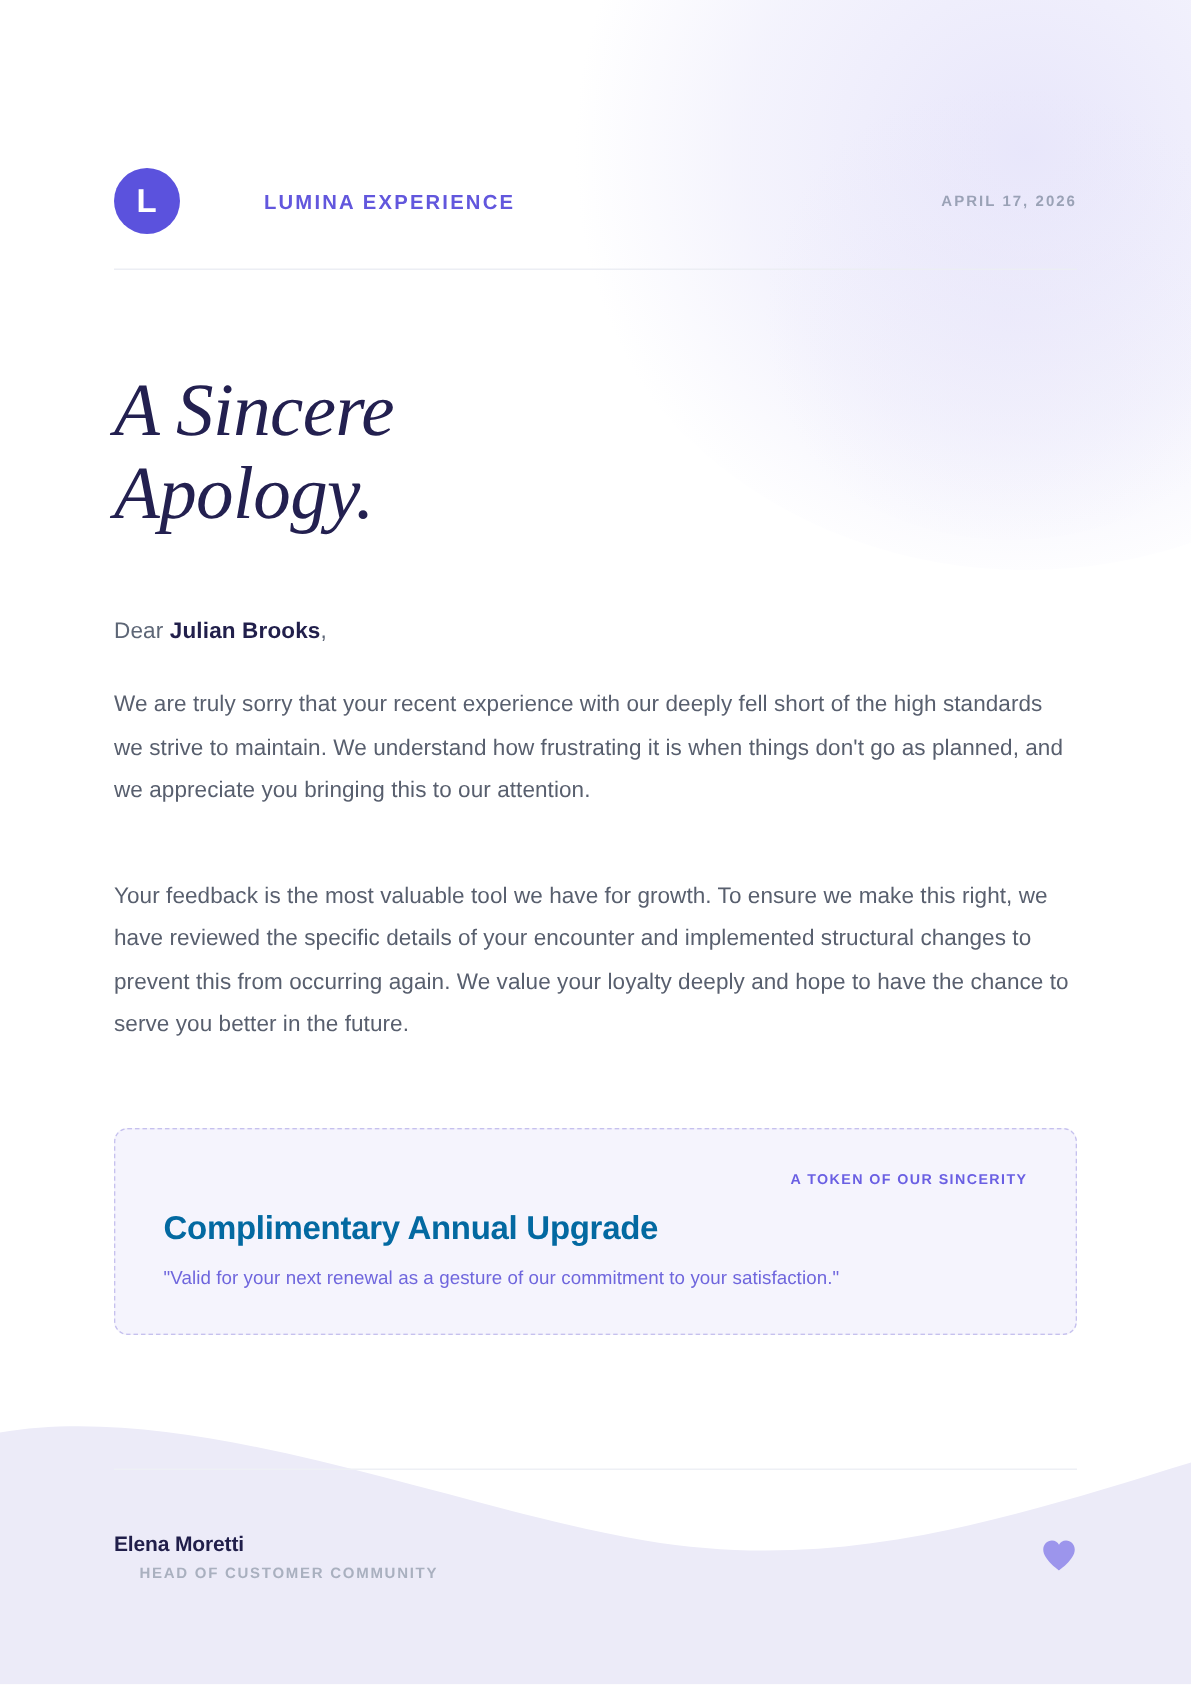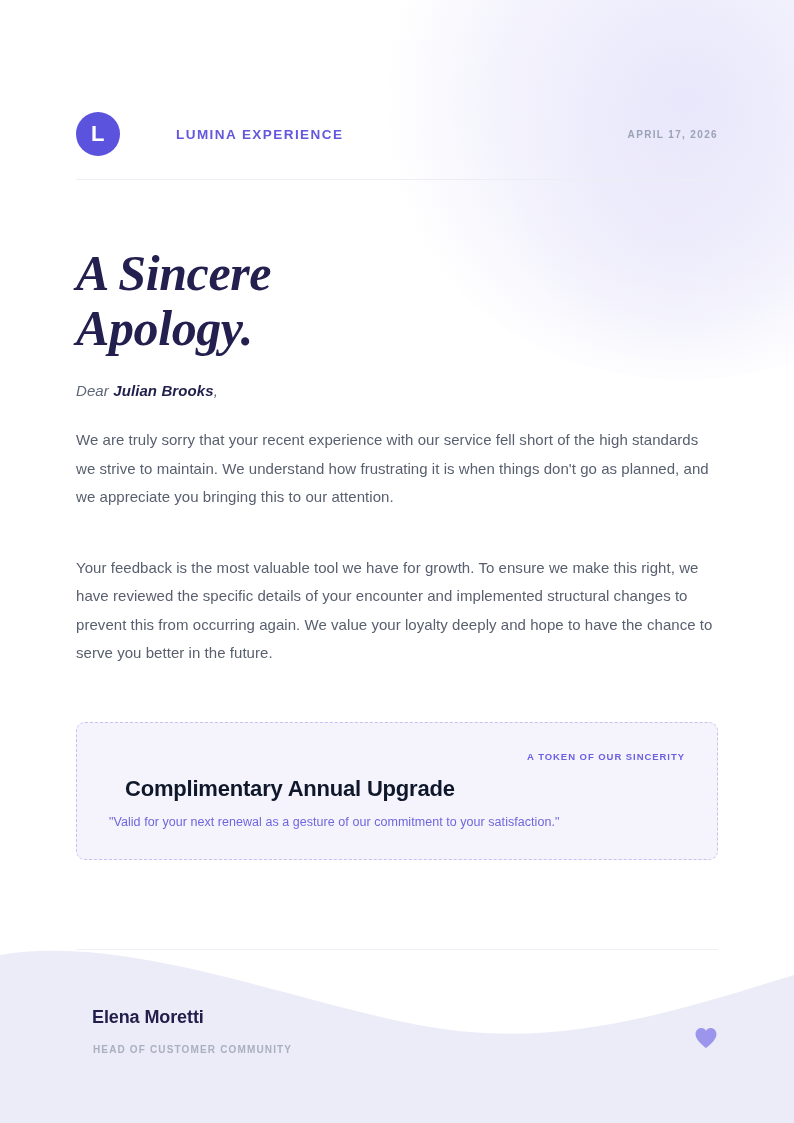--- a/index.html
+++ b/index.html
@@ -114,37 +114,36 @@
   }
   .rule.footer-rule {
     background: #eef0f5;
     margin: 0;
   }
 
   
   .headline {
     font-family: "Liberation Serif", "DejaVu Serif", serif;
     font-style: italic;
-    font-weight: bold;
+    font-weight: normal;
     font-size: 50px;
     line-height: 1.09;
     letter-spacing: -0.4px;
     color: #232050;
     margin: 0;
     padding-top: 58px;
     white-space: pre-line;
   }
 
   
   .salutation {
     font-size: 15px;
     color: #5d6676;
-    margin-top: 27px;
+    margin-top: 57px;
     letter-spacing: 0.1px;
-    font-style: italic;
   }
   .salutation .recipient {
     font-weight: bold;
     color: #211f4b;
   }
   .body-copy {
     font-size: 15px;
     line-height: 28.5px;
     color: #585f6e;
     margin: 0;
@@ -167,45 +166,45 @@
     font-weight: bold;
     letter-spacing: 0.95px;
     color: #6a5fe3;
     text-transform: uppercase;
     margin: 0;
     text-align: right;
   }
   .offer-title {
     font-size: 22px;
     font-weight: bold;
-    color: #0f172a;
+    color: #0369a1;
     letter-spacing: -0.2px;
-    margin: 14px 0 0 16px;
+    margin: 14px 0 0 0;
   }
   .offer-note {
     font-size: 12.5px;
     color: #6f66dd;
     margin: 13px 0 0 0;
     letter-spacing: 0.05px;
   }
 
   
   .footer-spacer { height: 89px; }
   .sign-off {
     display: flex;
     align-items: flex-end;
     justify-content: space-between;
     padding-top: 41px;
   }
   .signer-name {
-    font-size: 18px;
+    font-size: 14px;
     font-weight: bold;
     color: #201e4a;
     letter-spacing: -0.1px;
-    margin: 16px;
+    margin: 0;
   }
   .signer-role {
     font-size: 10px;
     font-weight: bold;
     letter-spacing: 1.15px;
     color: #a9b0bf;
     text-transform: uppercase;
     margin: 7px 0 0 17px;
   }
   .heart-icon {
@@ -236,21 +235,21 @@
     <div class="issue-date">APRIL 17, 2026</div>
   </div>
 
   <hr class="rule">
 
   <h1 class="headline">A Sincere
 Apology.</h1>
 
   <p class="salutation"><span>Dear </span><span class="recipient">Julian Brooks</span><span>,</span></p>
 
-  <p class="body-copy first">We are truly sorry that your recent experience with our service fell short of the high standards we strive to maintain. We understand how frustrating it is when things don't go as planned, and we appreciate you bringing this to our attention.</p>
+  <p class="body-copy first">We are truly sorry that your recent experience with our deeply fell short of the high standards we strive to maintain. We understand how frustrating it is when things don't go as planned, and we appreciate you bringing this to our attention.</p>
   <p class="body-copy second">Your feedback is the most valuable tool we have for growth. To ensure we make this right, we have reviewed the specific details of your encounter and implemented structural changes to prevent this from occurring again. We value your loyalty deeply and hope to have the chance to serve you better in the future.</p>
 
   <div class="offer-card">
     <p class="offer-eyebrow">A TOKEN OF OUR SINCERITY</p>
     <p class="offer-title">Complimentary Annual Upgrade</p>
     <p class="offer-note">"Valid for your next renewal as a gesture of our commitment to your satisfaction."</p>
   </div>
 
   <div class="footer-spacer"></div>
   <hr class="rule footer-rule">

